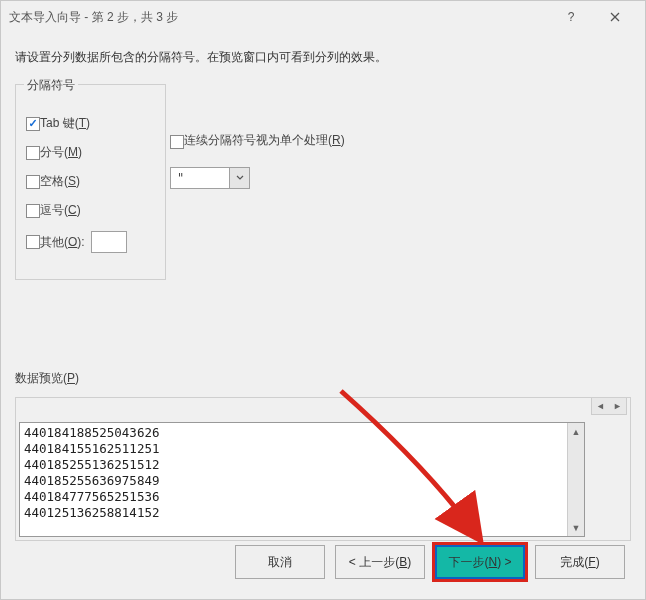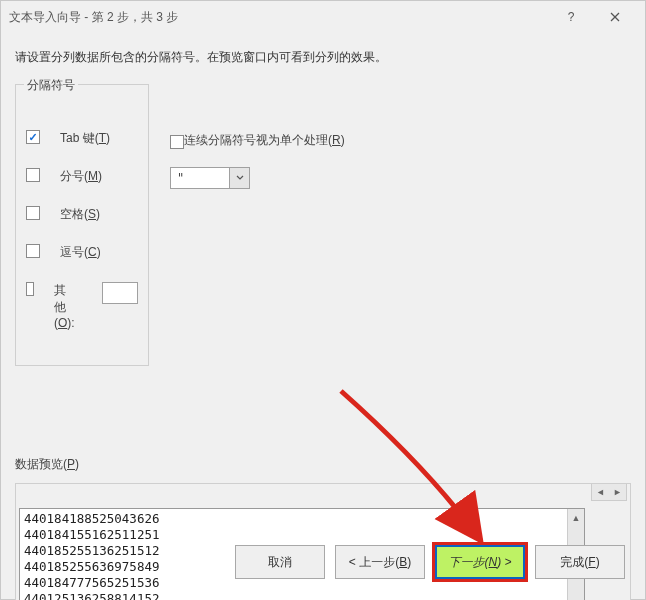--- a/index.html
+++ b/index.html
@@ -42,38 +42,39 @@
   .content {
     padding: 10px 14px 0 14px;
     position: relative;
   }
   .instruction {
     margin: 6px 0 18px 0;
     color: #333;
   }
   .group-delim {
     border: 1px solid #cfcfcf;
-    width: 134px;
-    padding: 24px 10px 14px 10px;
+    width: 151px;
+    padding: 18px 10px 14px 10px;
     position: relative;
     float: left;
     background: #f0f0f0;
   }
   .group-delim .legend {
     position: absolute;
     top: -8px;
     left: 8px;
     background: #f0f0f0;
     padding: 0 3px;
     color: #444;
   }
   .chk-row {
     display: flex;
-    margin: 21px 0;
-    gap: 20px;
+    align-items: center;
+    margin: 12px 0;
+    gap: 0;
   }
   .chk {
     width: 14px;
     height: 14px;
     border: 1px solid #8a8a8a;
     background: #fff;
     display: inline-flex;
     align-items: center;
     justify-content: center;
     font-size: 11px;
@@ -196,22 +197,21 @@
     background: #efefef;
     display: inline-flex;
     align-items: center;
     justify-content: center;
     color: #333;
     padding: 0 10px;
   }
   .btn.highlight {
     outline: 3px solid #d9261c;
     border: 2px solid #0a63c2;
-    background: #bef264;
-    font-style: italic;
+    background: #14b8a6;
   }
   
   .arrow-annot {
     position: absolute;
     pointer-events: none;
   }
 </style>
 </head>
 <body>
 

